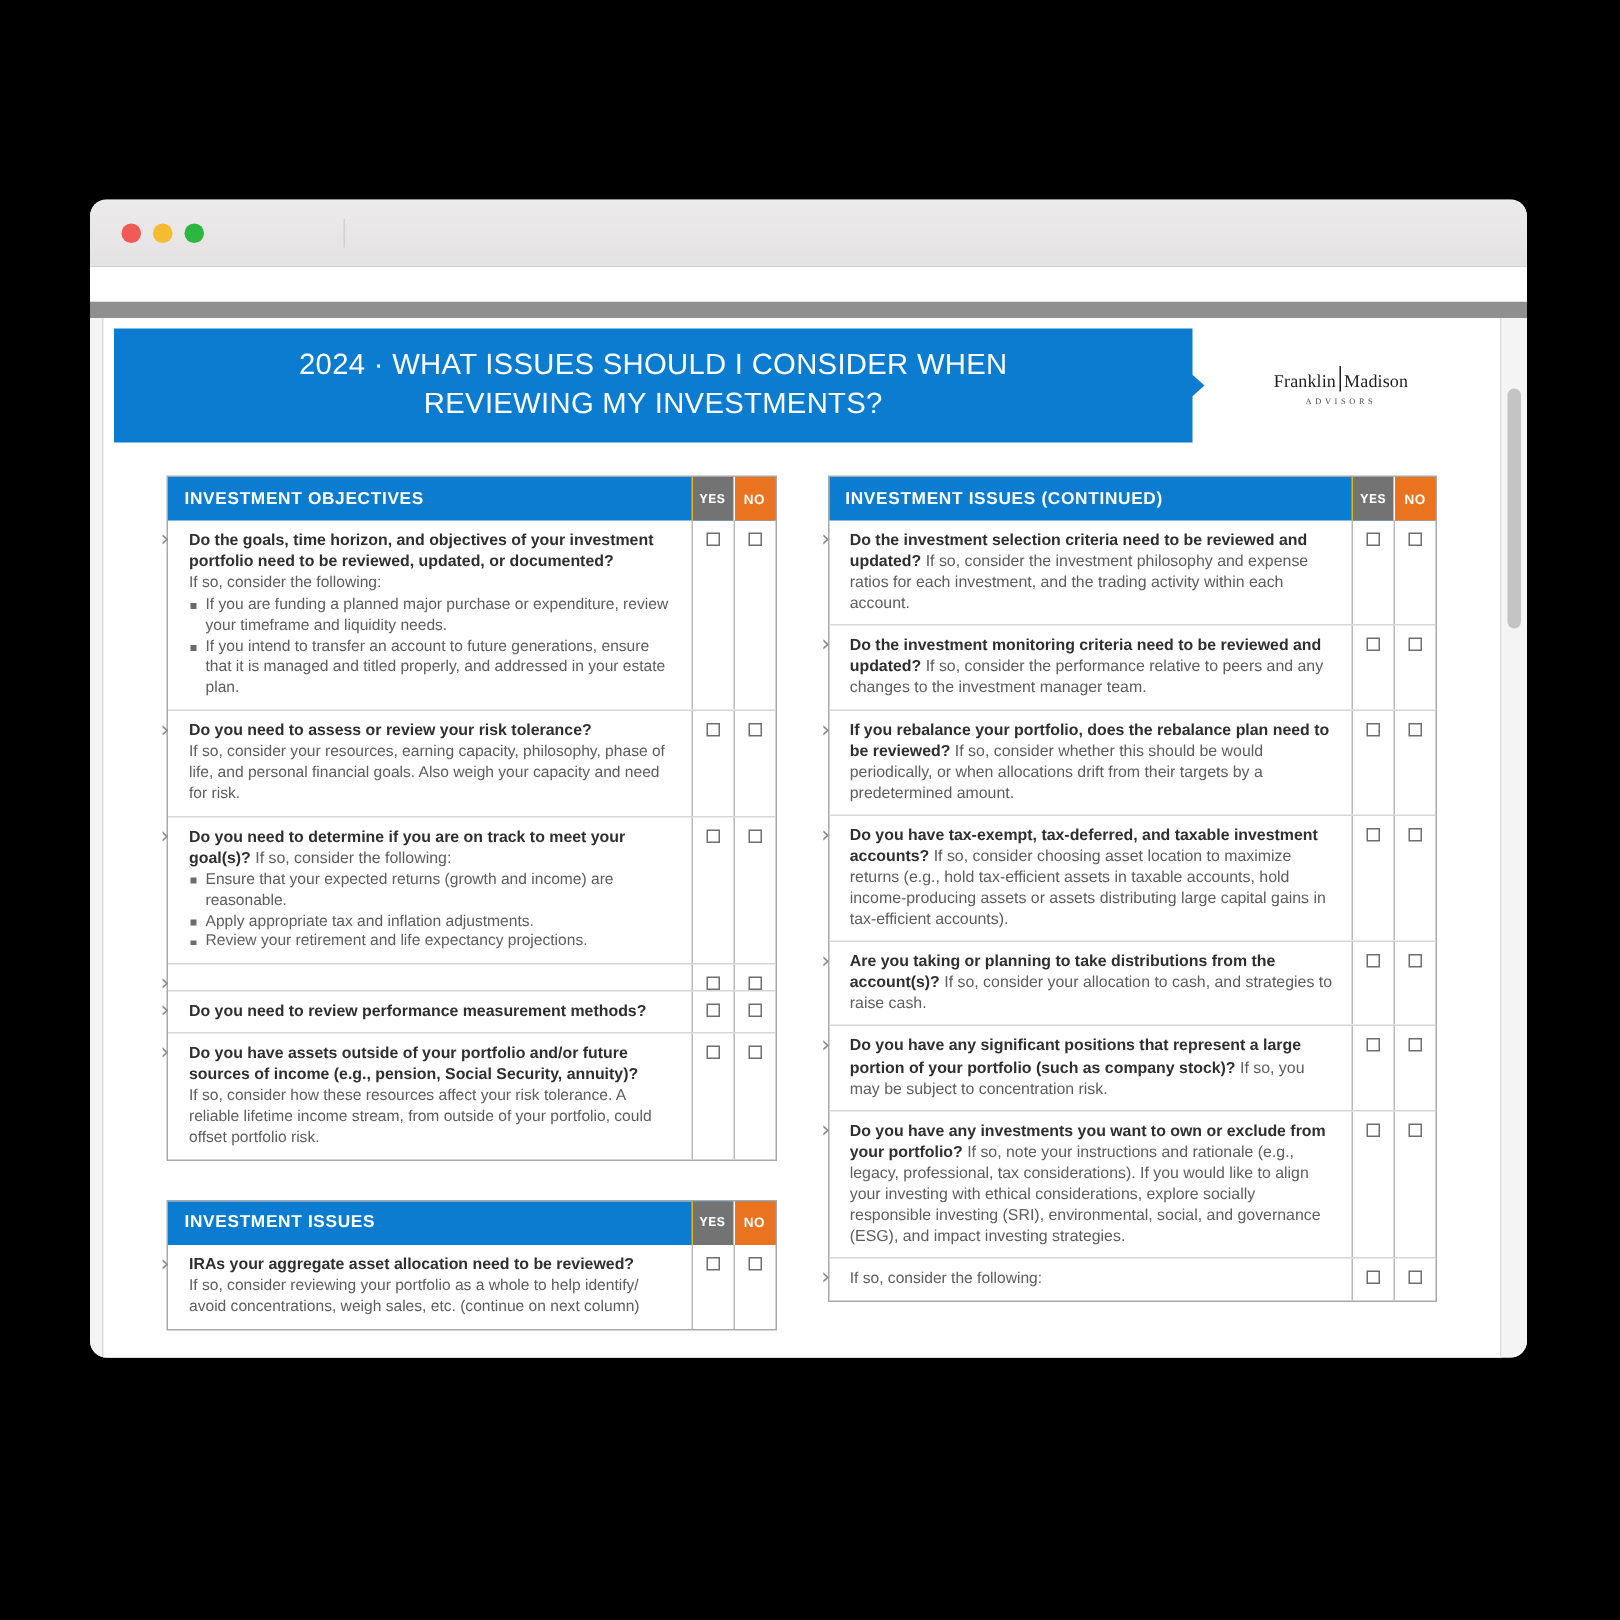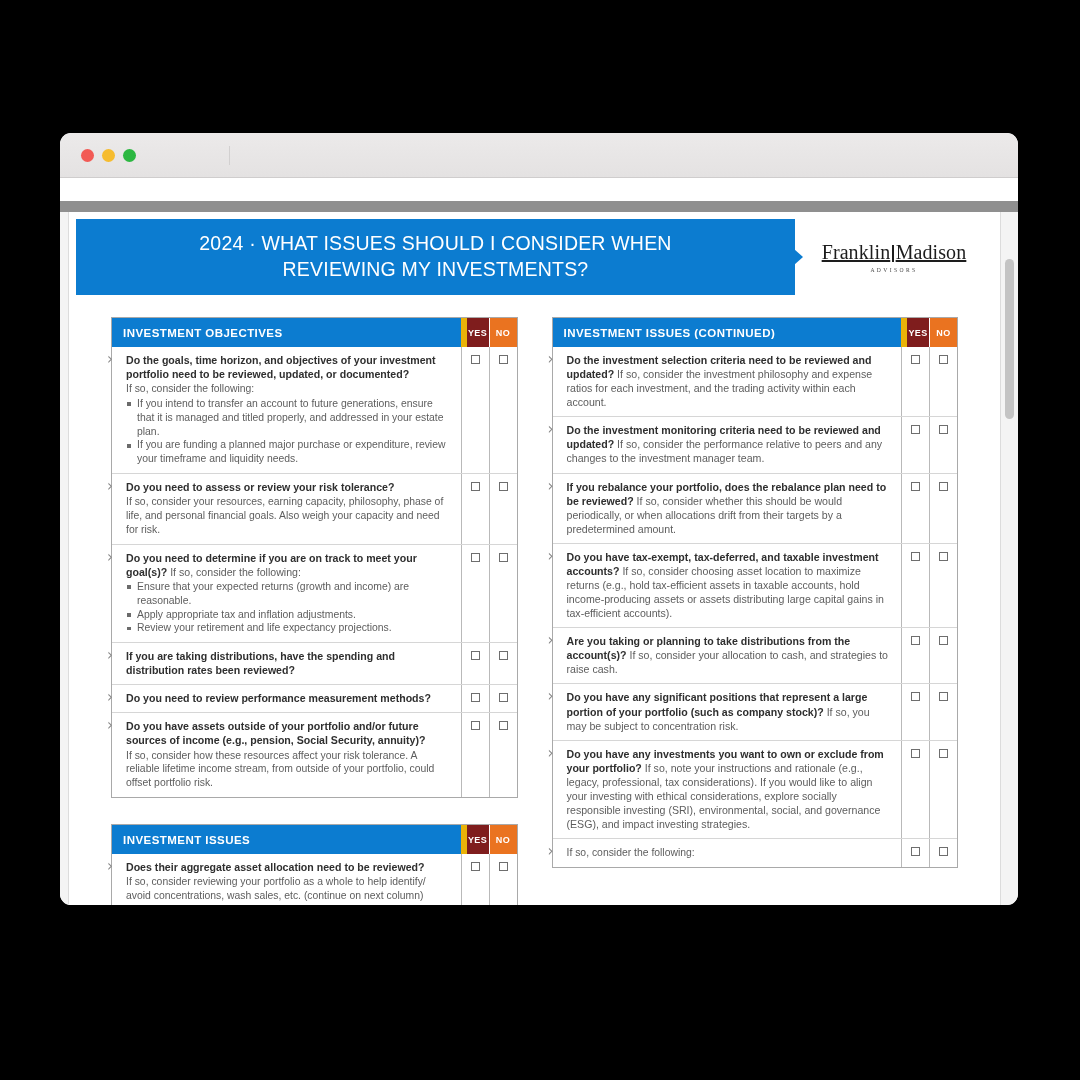--- a/index.html
+++ b/index.html
@@ -94,25 +94,24 @@
   .banner-logo {
     flex: 1;
     background: #ffffff;
     display: flex;
     flex-direction: column;
     align-items: center;
     justify-content: center;
   }
   .logo-main {
     font-family: "Liberation Serif", serif;
-    font-size: 20px;
+    font-size: 12px;
     color: #1d1d1d;
     letter-spacing: 0.1px;
     white-space: nowrap;
-    text-decoration: underline;
   }
   .logo-bar {
     display: inline-block;
     width: 1.4px; height: 17px;
     background: #1d1d1d;
     vertical-align: -3px;
     margin: 0 2px;
   }
   .logo-sub {
     font-family: "Liberation Serif", serif;
@@ -155,21 +154,21 @@
   .bh-yes, .bh-no {
     width: 28px;
     display: flex;
     align-items: center;
     justify-content: center;
     color: #ffffff;
     font-size: 9px;
     font-weight: bold;
     letter-spacing: 0.4px;
   }
-  .bh-yes { background: #7f1d1d; border-left: 6px solid #eab308; }
+  .bh-yes { background: #737373; border-left: 1px solid #eab308; font-family: Liberation Mono, monospace; }
   .bh-no  { background: #ea7320; border-left: 1px solid #ffffff; text-align: right; }
 
   .row {
     display: flex;
     border-top: 1px solid #d6d6d6;
     position: relative;
   }
   .block-head + .row { border-top: none; }
   .row-text {
     flex: 1;
@@ -284,22 +283,22 @@
                 <div class="bh-title">INVESTMENT OBJECTIVES</div>
                 <div class="bh-yes">YES</div>
                 <div class="bh-no">NO</div>
               </div>
               <div class="row">
                 <div class="row-text">
                   <span class="bracket">›</span>
                   <div class="q"><span>Do the goals, time horizon, and objectives of your investment portfolio need to be reviewed, updated, or documented?</span></div>
                   <div class="sub">If so, consider the following:</div>
                   <ul class="bullets">
+                    <li>If you are funding a planned major purchase or expenditure, review your timeframe and liquidity needs.</li>
                     <li>If you intend to transfer an account to future generations, ensure that it is managed and titled properly, and addressed in your estate plan.</li>
-                    <li>If you are funding a planned major purchase or expenditure, review your timeframe and liquidity needs.</li>
                   </ul>
                 </div>
                 <div class="cb-cell">
                   <span class="cbox"></span>
                 </div>
                 <div class="cb-cell">
                   <span class="cbox"></span>
                 </div>
               </div>
               <div class="row">
@@ -328,21 +327,20 @@
                 <div class="cb-cell">
                   <span class="cbox"></span>
                 </div>
                 <div class="cb-cell">
                   <span class="cbox"></span>
                 </div>
               </div>
               <div class="row">
                 <div class="row-text">
                   <span class="bracket">›</span>
-                  <div class="q"><span>If you are taking distributions, have the spending and distribution rates been reviewed?</span></div>
                 </div>
                 <div class="cb-cell">
                   <span class="cbox"></span>
                 </div>
                 <div class="cb-cell">
                   <span class="cbox"></span>
                 </div>
               </div>
               <div class="row">
                 <div class="row-text">
@@ -372,22 +370,22 @@
             </div>
             <div class="block">
               <div class="block-head">
                 <div class="bh-title">INVESTMENT ISSUES</div>
                 <div class="bh-yes">YES</div>
                 <div class="bh-no">NO</div>
               </div>
               <div class="row">
                 <div class="row-text">
                   <span class="bracket">›</span>
-                  <div class="q"><span>Does their aggregate asset allocation need to be reviewed?</span></div>
-                  <div class="sub">If so, consider reviewing your portfolio as a whole to help identify/ avoid concentrations, wash sales, etc. (continue on next column)</div>
+                  <div class="q"><span>IRAs your aggregate asset allocation need to be reviewed?</span></div>
+                  <div class="sub">If so, consider reviewing your portfolio as a whole to help identify/ avoid concentrations, weigh sales, etc. (continue on next column)</div>
                 </div>
                 <div class="cb-cell">
                   <span class="cbox"></span>
                 </div>
                 <div class="cb-cell">
                   <span class="cbox"></span>
                 </div>
               </div>
             </div>
           </div>

